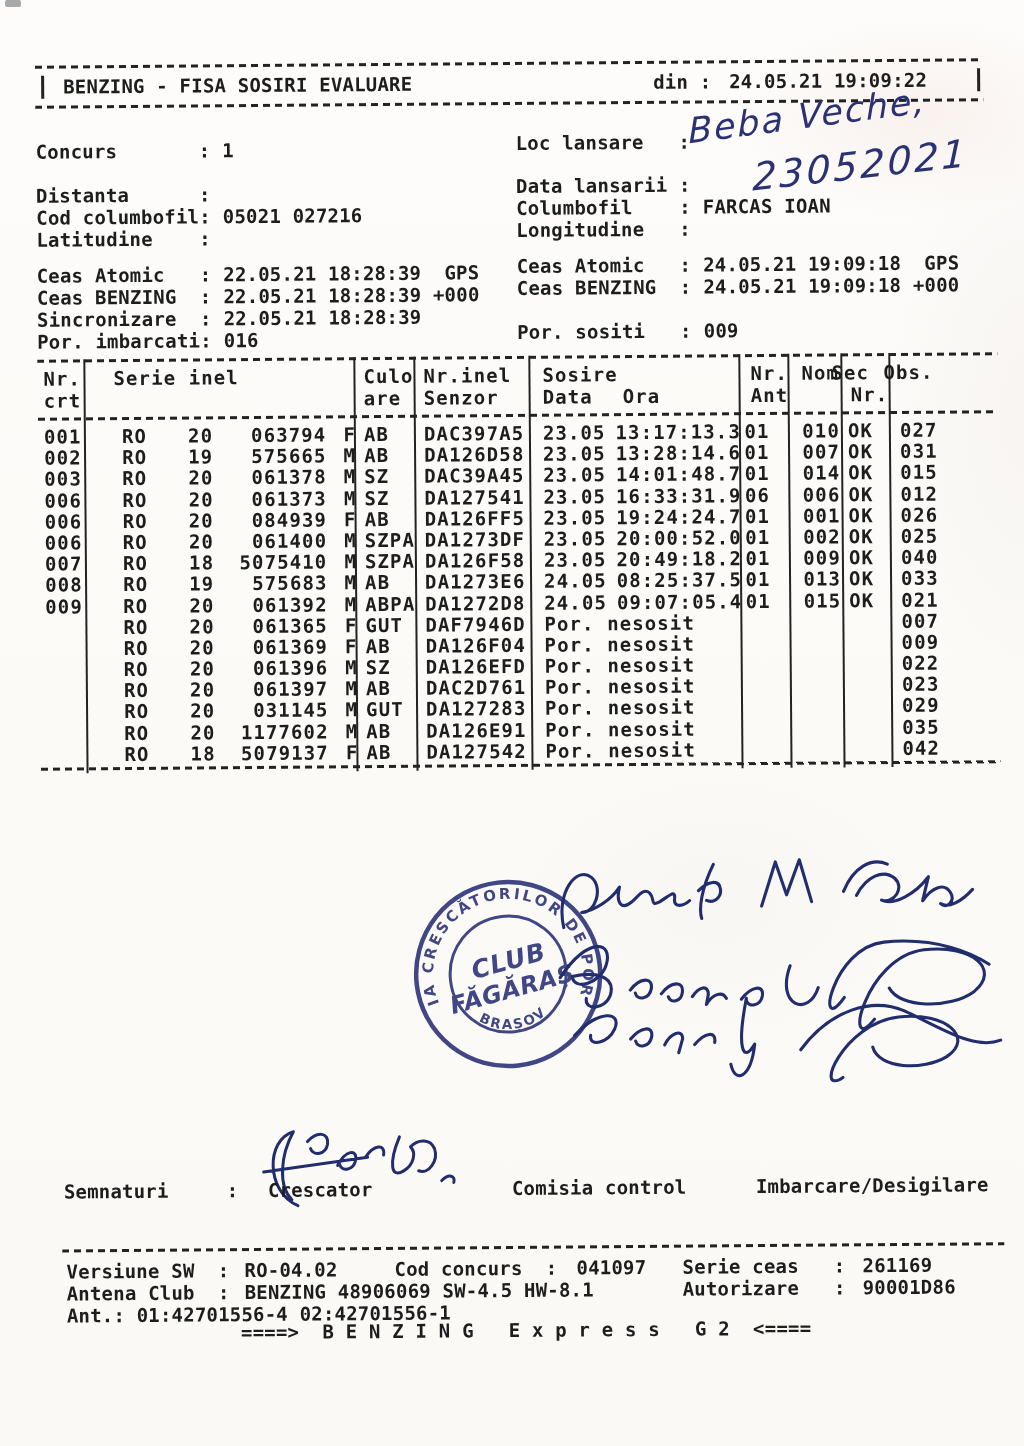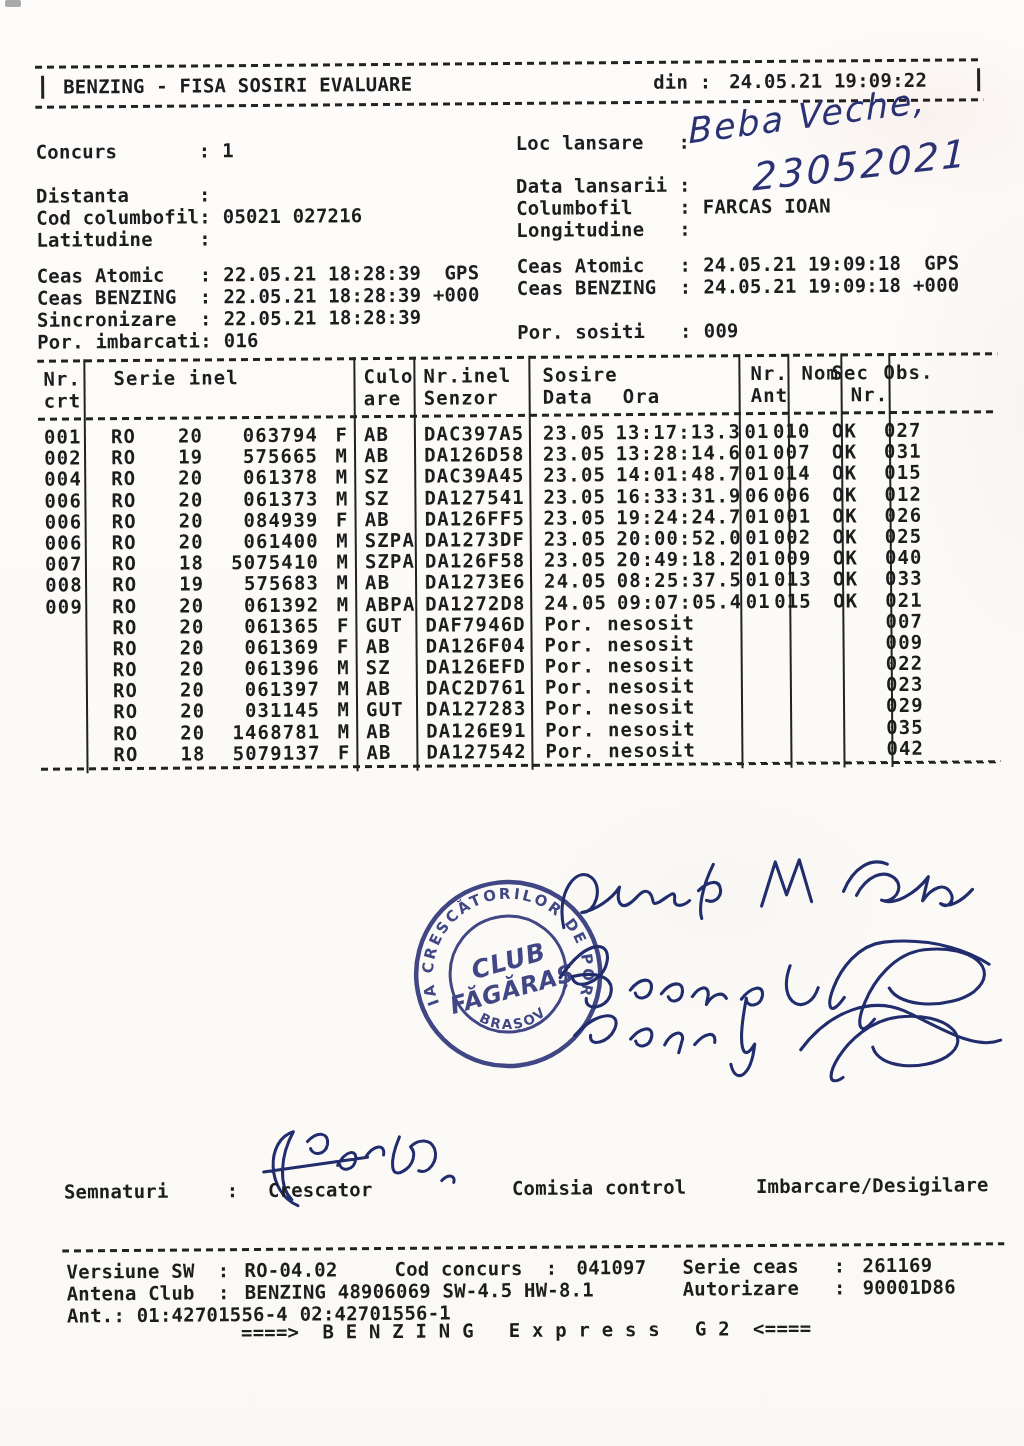--- a/index.html
+++ b/index.html
@@ -41,24 +41,24 @@
   .vline{position:absolute;top:0;bottom:0;width:2px;background:#232323;}
   .hrow,.trow{position:absolute;left:0;width:960px;display:flex;}
   .trow{height:21.2px;}
   .cell{box-sizing:border-box;font-weight:bold;color:#1d1d1d;font-size:19px;line-height:21px;letter-spacing:1.1px;white-space:pre;overflow:visible;}
   .c1{width:48px;padding-left:6px;}
   .c2{width:270px;display:flex;}
   .c3{width:60px;padding-left:8px;}
   .c4{width:115px;padding-left:8px;}
   .c5{width:210px;padding-left:12px;position:relative;display:flex;}
   .c6{width:32px;text-align:center;}
-  .c7{width:51px;text-align:left;}
+  .c7{width:51px;text-align:right;margin-left:16px;}
   .c8{width:48px;padding-left:8px;}
   .c9{width:107px;padding-left:12px;}
-  .sc-country{margin-left:25px;width:67px;}
+  .sc-country{margin-left:36px;width:67px;}
   .sc-year{width:45px;}
   .sc-ring{width:95px;text-align:right;}
   .sc-sex{width:30px;text-align:right;}
   .sdate{width:80px;}
   .snote{position:absolute;left:12px;top:0;}
 
   
   .seg{position:absolute;font-weight:bold;color:#1d1d1d;font-size:19px;line-height:21px;letter-spacing:.2px;white-space:pre;}
 
   svg text{font-weight:bold;}
@@ -223,21 +223,21 @@
       <div class="cell c5">
         <span class="sdate">23.05</span><span>13:28:14.6</span><span class="snote"></span>
       </div>
       <div class="cell c6">01</div>
       <div class="cell c7">007</div>
       <div class="cell c8">OK</div>
       <div class="cell c9">031</div>
     </div>
 
     <div class="trow" style="position:relative;">
-      <div class="cell c1">004</div>
+      <div class="cell c1">003</div>
       <div class="cell c2">
         <span class="sc-country">RO</span><span class="sc-year">20</span><span class="sc-ring">061378</span><span class="sc-sex">M</span>
       </div>
       <div class="cell c3">SZ</div>
       <div class="cell c4">DAC39A45</div>
       <div class="cell c5">
         <span class="sdate">23.05</span><span>14:01:48.7</span><span class="snote"></span>
       </div>
       <div class="cell c6">01</div>
       <div class="cell c7">014</div>
@@ -417,21 +417,21 @@
       </div>
       <div class="cell c6"></div>
       <div class="cell c7"></div>
       <div class="cell c8"></div>
       <div class="cell c9">029</div>
     </div>
 
     <div class="trow" style="position:relative;">
       <div class="cell c1"></div>
       <div class="cell c2">
-        <span class="sc-country">RO</span><span class="sc-year">20</span><span class="sc-ring">1468781</span><span class="sc-sex">M</span>
+        <span class="sc-country">RO</span><span class="sc-year">20</span><span class="sc-ring">1177602</span><span class="sc-sex">M</span>
       </div>
       <div class="cell c3">AB</div>
       <div class="cell c4">DA126E91</div>
       <div class="cell c5">
         <span class="sdate"></span><span></span><span class="snote">Por. nesosit</span>
       </div>
       <div class="cell c6"></div>
       <div class="cell c7"></div>
       <div class="cell c8"></div>
       <div class="cell c9">035</div>

